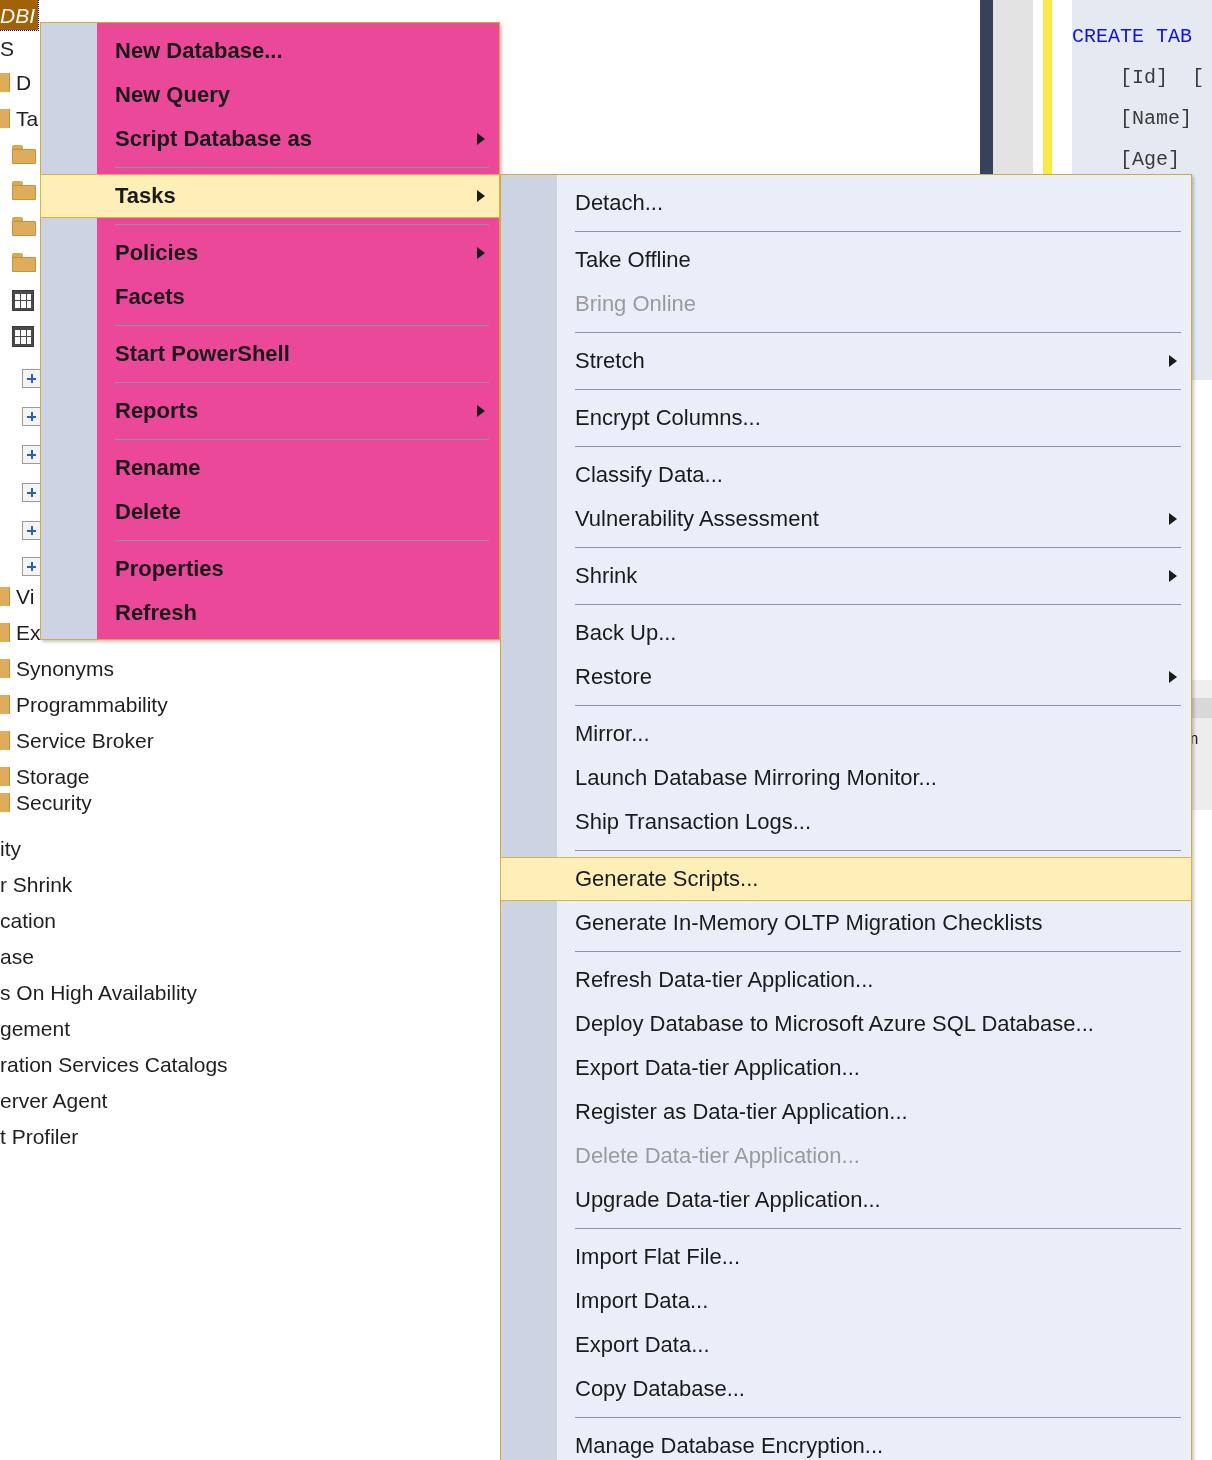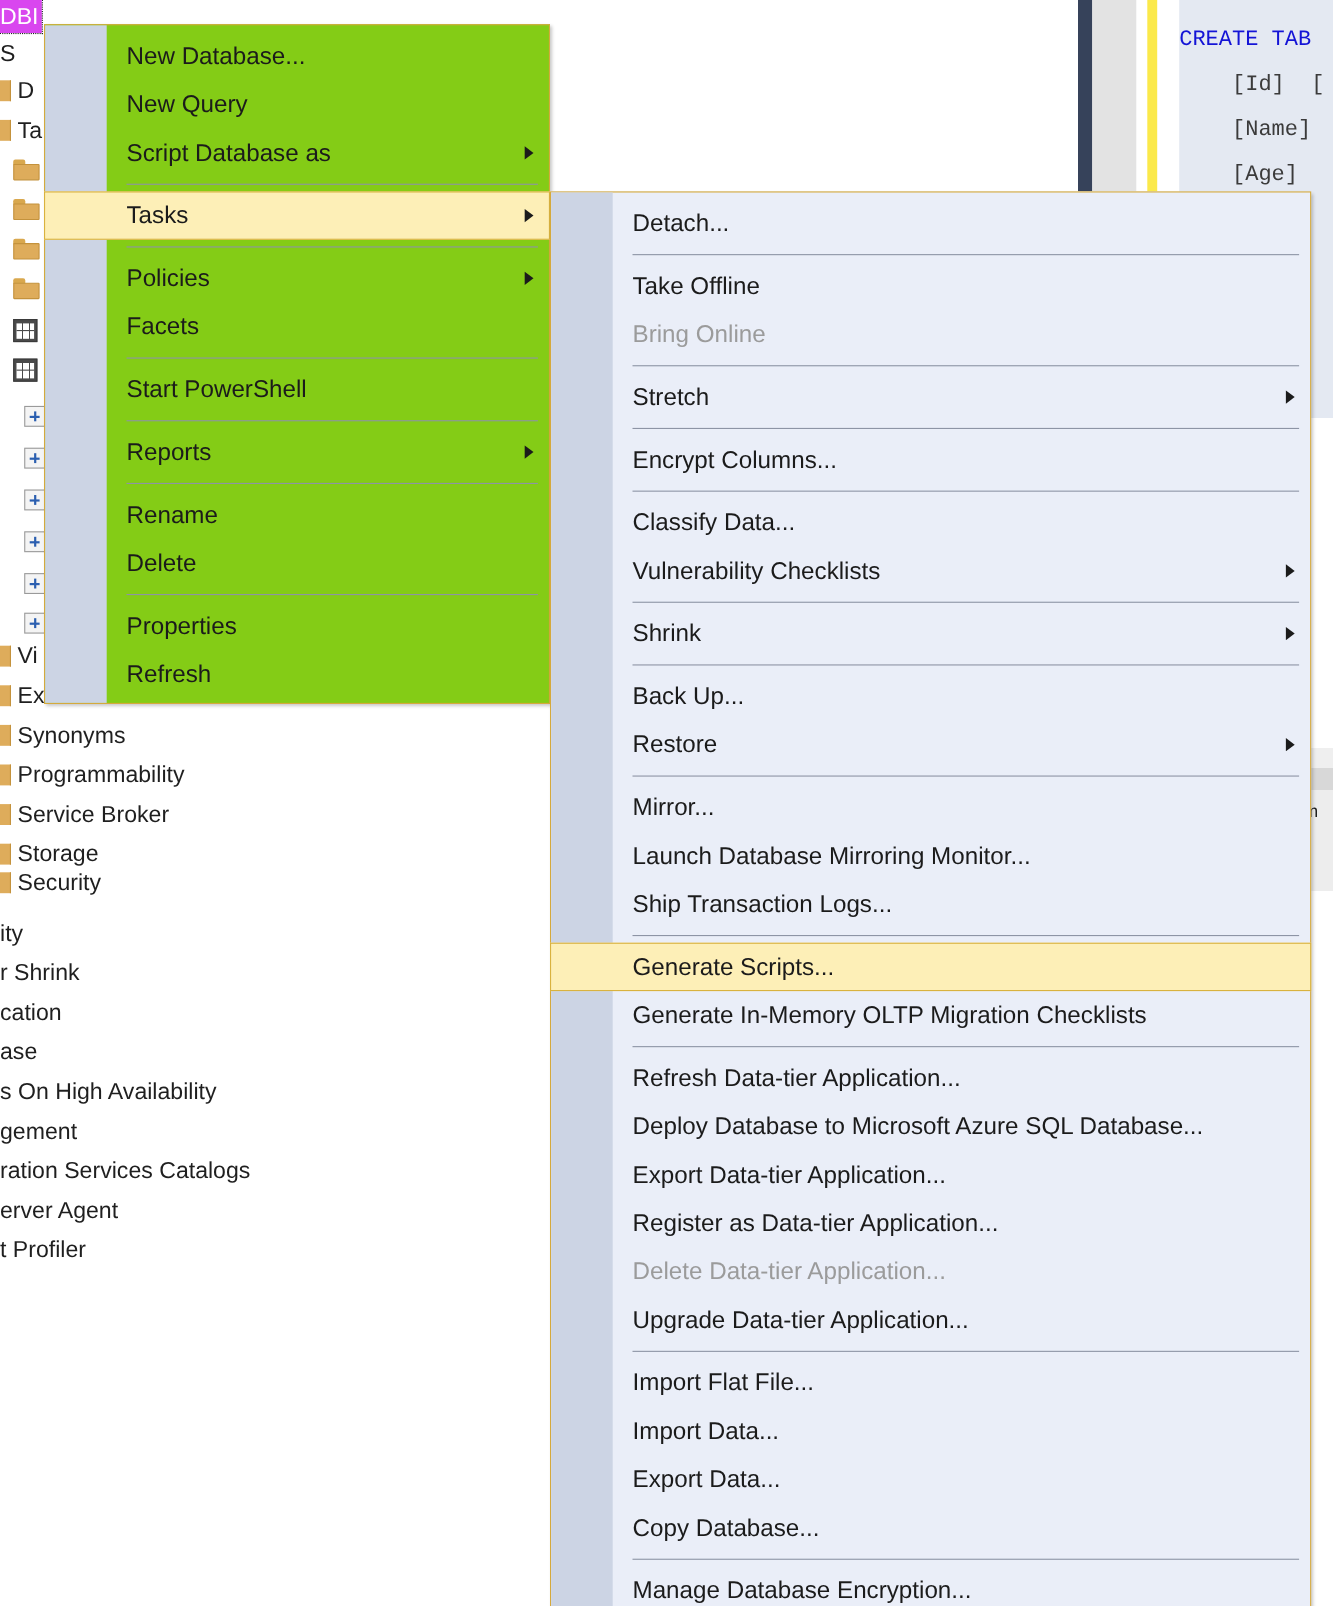--- a/index.html
+++ b/index.html
@@ -29,24 +29,25 @@
     left: 0;
     height: 36px;
     display: flex;
     align-items: center;
     white-space: nowrap;
     font-size: 21px;
     color: #1f1f1f;
   }
   .tree-row .label { line-height: 1; }
   .tree-sel {
-    background: #d946ef;
+    background: #a16207;
     color: #ffffff;
     outline: 1px dotted #1b1b1b;
     padding-right: 3px;
+    font-style: italic;
   }
   
   .ico-folder {
     width: 24px; height: 19px;
     position: relative;
     flex: 0 0 auto;
     margin-right: 6px;
   }
   .ico-folder:before {
     content: "";
@@ -229,21 +230,22 @@
     position: relative;
     height: 1px;
     margin: 6px 10px 6px 74px;
     background: #8d94a5;
   }
 
   
   #menu1 {
     left: 40px; top: 22px;
     width: 460px;
-    background: #84cc16;
+    background: #ec4899;
+    font-weight: bold;
   }
   #menu1 .menu-gutter { width: 56px; background: #ccd4e4; }
   #menu1 .mi.hl { width: 460px; left: 0; align-items: center; }
 
   
   #menu2 {
     left: 500px; top: 174px;
     width: 692px;
     background: #eaeef8;
   }
@@ -474,21 +476,21 @@
         </div>
         <div class="sep"></div>
         <div class="mi">
           <span>Encrypt Columns...</span>
         </div>
         <div class="sep"></div>
         <div class="mi">
           <span>Classify Data...</span>
         </div>
         <div class="mi">
-          <span>Vulnerability Checklists</span>
+          <span>Vulnerability Assessment</span>
           <span class="arrow"></span>
         </div>
         <div class="sep"></div>
         <div class="mi">
           <span>Shrink</span>
           <span class="arrow"></span>
         </div>
         <div class="sep"></div>
         <div class="mi">
           <span>Back Up...</span>

